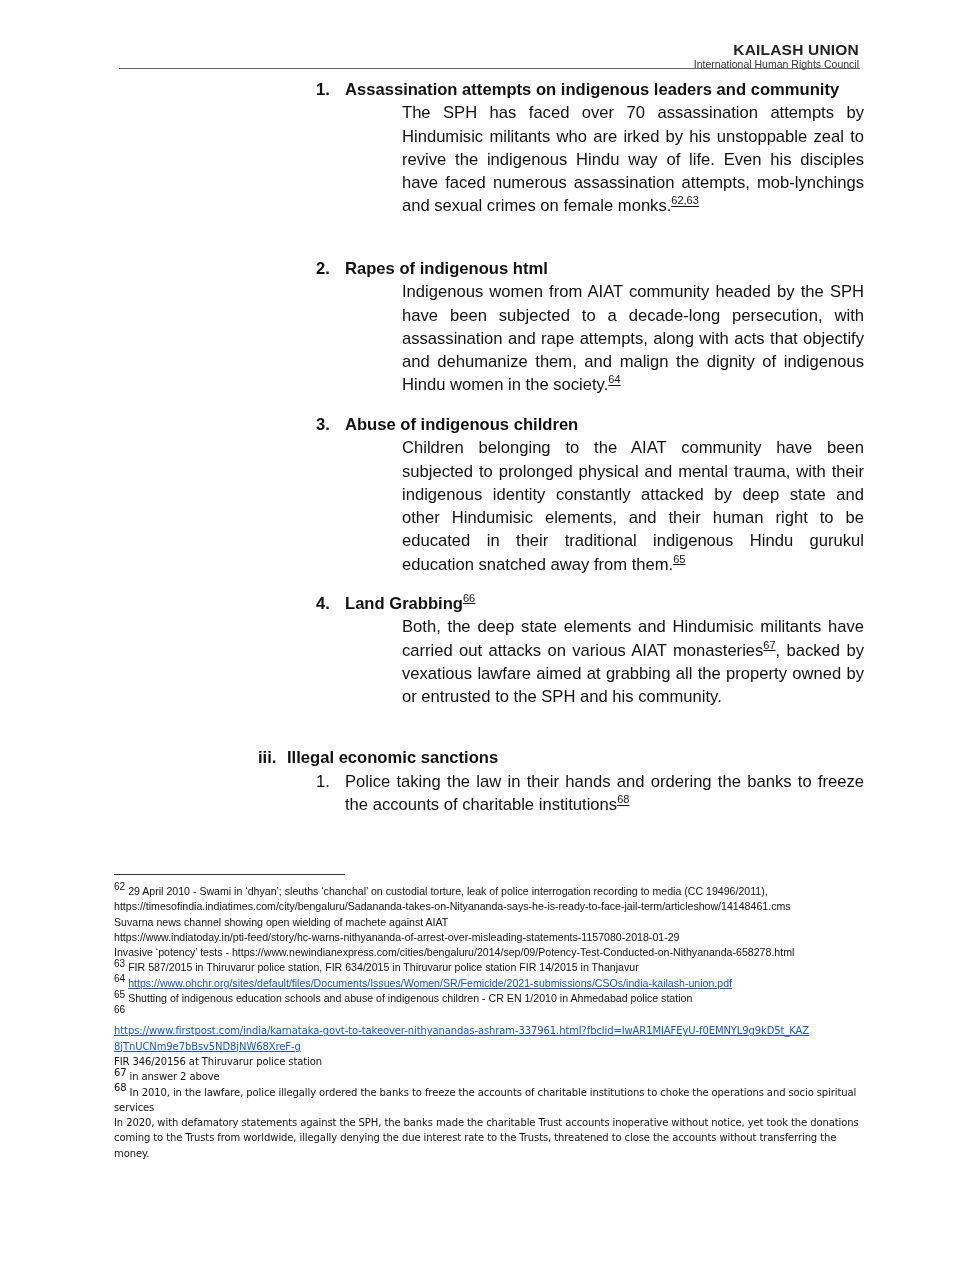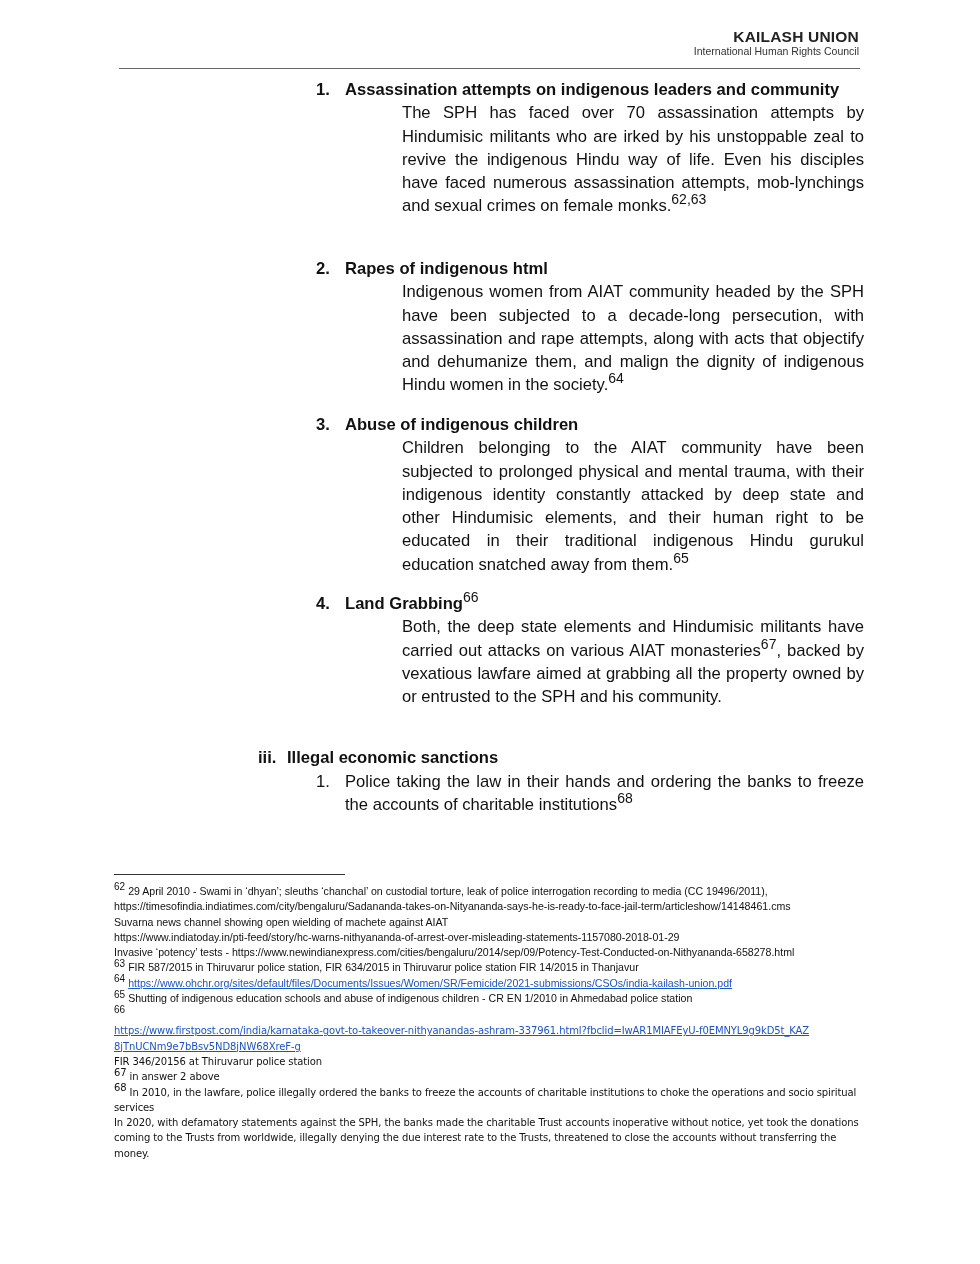--- a/index.html
+++ b/index.html
@@ -1,28 +1,28 @@
 <!DOCTYPE html>
 <html><head>
 <meta charset="utf-8">
 <style>
   html, body { margin: 0; padding: 0; background: #ffffff; }
   body { width: 980px; height: 1264px; position: relative; overflow: hidden; color: #111; font-family: "Liberation Sans", sans-serif; }
-  .header { position: absolute; right: 121px; top: 28px; text-align: right; }
+  .header { position: absolute; right: 121px; top: 41px; text-align: right; }
   .header .org { font-size: 15.5px; font-weight: bold; color: #222; letter-spacing: 0.2px; line-height: 17px; }
   .header .sub { font-size: 10.5px; color: #333; line-height: 12px; }
   .header-rule { position: absolute; left: 119px; top: 68px; width: 741px; height: 1px; background: #666; }
 
   .body-text { font-size: 16.6px; line-height: 23.3px; }
   .item { position: absolute; left: 316px; width: 548px; }
   .item-head { font-weight: bold; display: flex; }
   .item-num { width: 29px; flex: none; }
   .item-title { flex: 1; }
   .item-para { margin-left: 86px; text-align: justify; margin-top: 0; }
-  sup { font-size: 14px; line-height: 0; vertical-align: super; }
+  sup { font-size: 11px; line-height: 0; vertical-align: super; text-decoration: underline; }
 
   .sec3 { position: absolute; left: 258px; top: 746px; font-weight: bold; display: flex; }
   .sec3 .num { width: 29px; }
   .sub-item { position: absolute; left: 316px; top: 770px; width: 548px; display: flex; }
   .sub-item .num { width: 29px; flex: none; }
   .sub-item .txt { flex: 1; text-align: justify; }
 
   .fn-rule { position: absolute; left: 114px; top: 874px; width: 231px; height: 1px; background: #333; }
   .footnotes { position: absolute; left: 114px; top: 884px; width: 750px; font-size: 10.6px; line-height: 15.3px; color: #111; }
   .fn-line { white-space: nowrap; }

